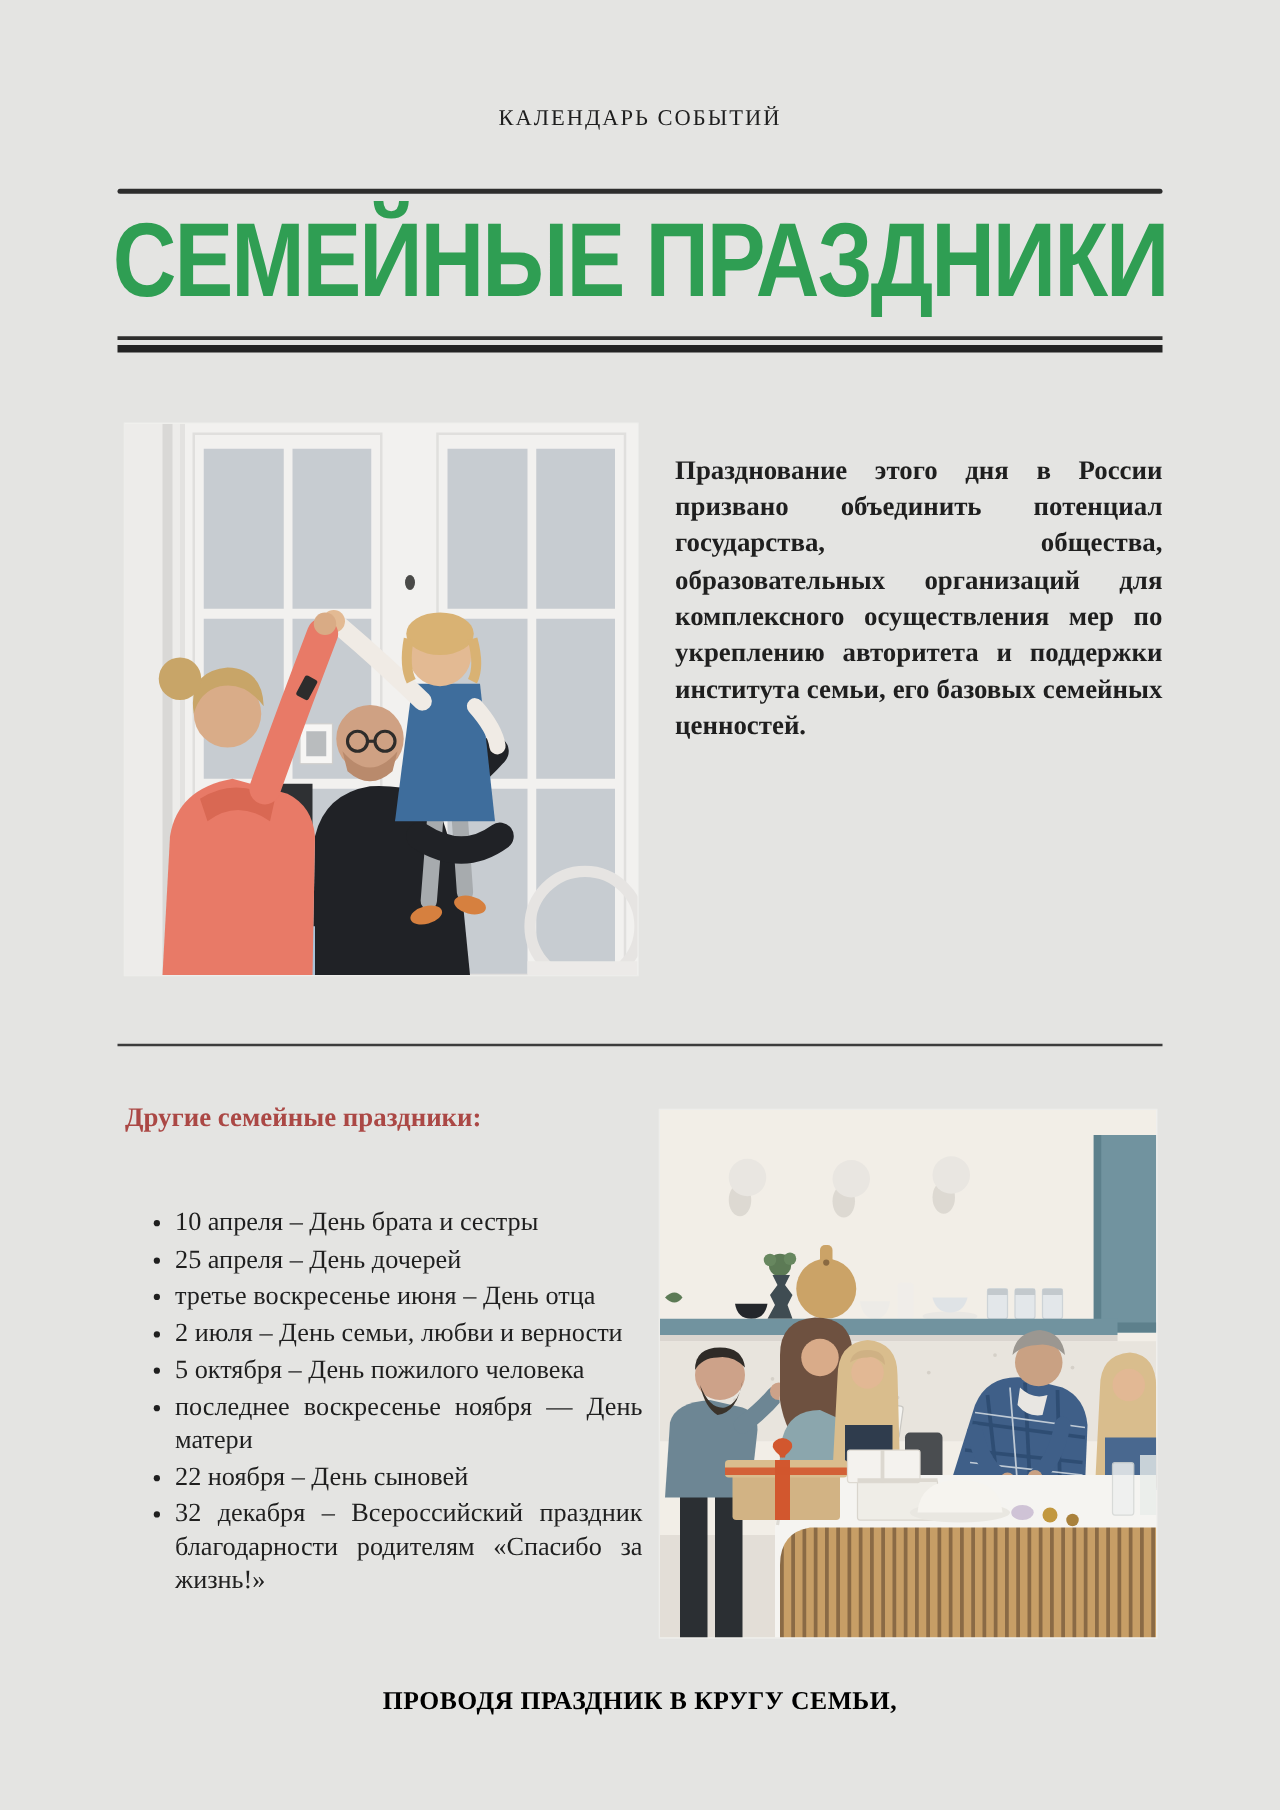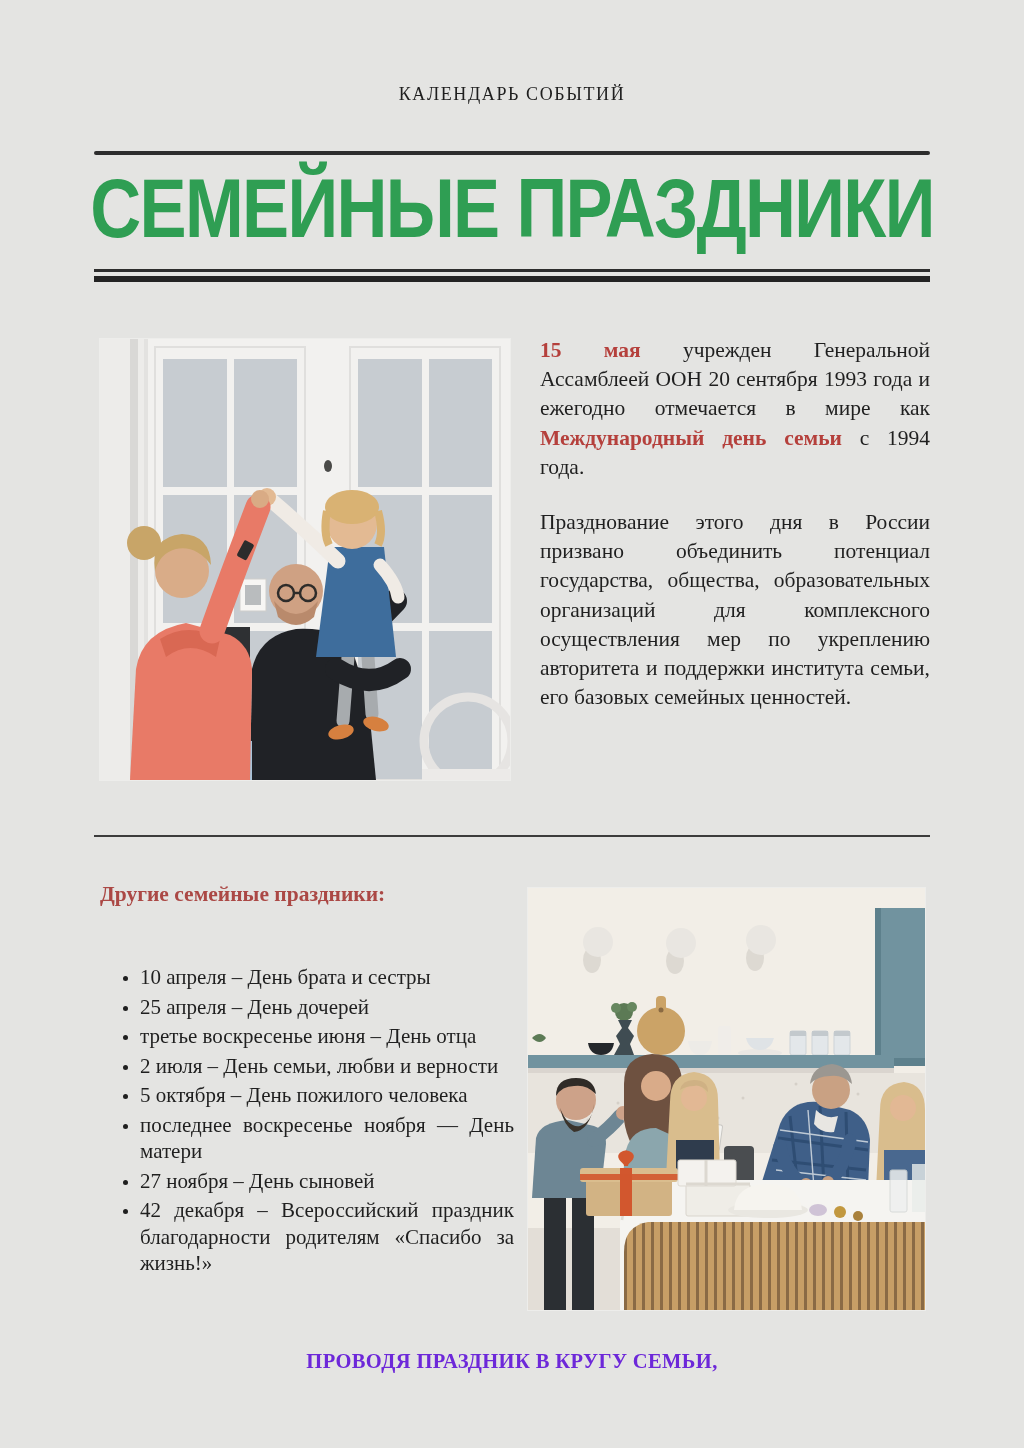--- a/index.html
+++ b/index.html
@@ -21,36 +21,36 @@
   .rule-double .thin{height:3px;background:#2d2d2d;}
   .rule-double .thick{height:6px;background:#232323;margin-top:4px;}
 
   .photo-frame{position:absolute;background:#f6f5f3;box-shadow:0 0 0 1px #ededeb;}
   .photo1{left:100px;top:339px;width:410px;height:441px;}
   .photo2{left:528px;top:888px;width:397px;height:422px;}
   .photo-frame svg{display:block;}
 
   .col-right{position:absolute;left:540px;top:336px;width:390px;}
   .col-right p{margin:0;font-size:21.5px;line-height:29.2px;text-align:justify;}
-  .col-right p.p2{margin-top:26px;}
+  .col-right p.p2{margin-top:26px;font-weight:bold;}
   .accent{color:#b5403c;font-weight:bold;}
 
   .divider{position:absolute;top:835px;left:94px;right:94px;height:2px;background:#3c3c3c;}
 
   .holidays-heading{position:absolute;left:100px;top:882px;
                     font-size:21.5px;font-weight:bold;color:#ab4845;text-align:right;}
 
   .holidays-list{position:absolute;left:100px;top:964px;width:414px;margin:0;
                  padding:0 0 0 40px;font-size:21px;line-height:26.5px;
                  box-sizing:border-box;}
   .holidays-list li{text-align:justify;margin:0 0 3px 0;}
   .holidays-list li::marker{color:#1f1f1f;font-size:17px;}
 
   .footer{position:absolute;left:0;right:0;top:1346px;text-align:center;
-          color:#6d28d9;font-weight:bold;font-size:20.5px;line-height:31px;
+          color:#000000;font-weight:bold;font-size:20.5px;line-height:31px;
           letter-spacing:0.4px;}
 </style>
 </head>
 <body>
 
 <div class="page">
 
   <div class="kicker">КАЛЕНДАРЬ СОБЫТИЙ</div>
 
   <div class="rule-top"></div>
@@ -129,37 +129,36 @@
         <rect x="136" y="206" width="18" height="11" rx="2" fill="#2c2c2c" transform="rotate(-62 145 211)"></rect>
         <circle cx="160" cy="160" r="9" fill="#d9ab85"></circle>
         <circle cx="82" cy="232" r="27" fill="#d9ac88"></circle>
         <path d="M55,232 Q50,198 82,195 Q110,196 111,226 Q96,206 76,210 Q60,214 55,232 Z" fill="#c8a568"></path>
         <circle cx="44" cy="204" r="17" fill="#c8a568"></circle>
       </g>
     </svg>
   </div>
 
   <div class="col-right">
-    <p><span class="accent">15 мая</span><span> учрежден Генеральной Ассамблеей ООН 20 сентября 1993 года и ежегодно отмечается в мире как </span><span class="accent">Международный день семьи</span><span> с 1994 года.</span></p>
     <p class="p2">Празднование этого дня в России призвано объединить потенциал государства, общества, образовательных организаций для комплексного осуществления мер по укреплению авторитета и поддержки института семьи, его базовых семейных ценностей.</p>
   </div>
 
   <div class="divider"></div>
 
   <div class="holidays-heading">Другие семейные праздники:</div>
 
   <ul class="holidays-list">
     <li>10 апреля – День брата и сестры</li>
     <li>25 апреля – День дочерей</li>
     <li>третье воскресенье июня – День отца</li>
     <li>2 июля – День семьи, любви и верности</li>
     <li>5 октября – День пожилого человека</li>
     <li>последнее воскресенье ноября — День матери</li>
-    <li>27 ноября – День сыновей</li>
-    <li>42 декабря – Всероссийский праздник благодарности родителям «Спасибо за жизнь!»</li>
+    <li>22 ноября – День сыновей</li>
+    <li>32 декабря – Всероссийский праздник благодарности родителям «Спасибо за жизнь!»</li>
   </ul>
 
   <div class="photo-frame photo2">
     <svg viewBox="0 0 397 422" width="397" height="422">
       <g>
         <rect width="397" height="422" fill="#f2eee7"></rect>
         <g>
           <ellipse cx="64" cy="72" rx="9" ry="13" fill="#ddd9d2"></ellipse>
             <circle cx="70" cy="54" r="15" fill="#e9e6e1"></circle>
           <ellipse cx="147" cy="73" rx="9" ry="13" fill="#ddd9d2"></ellipse>

